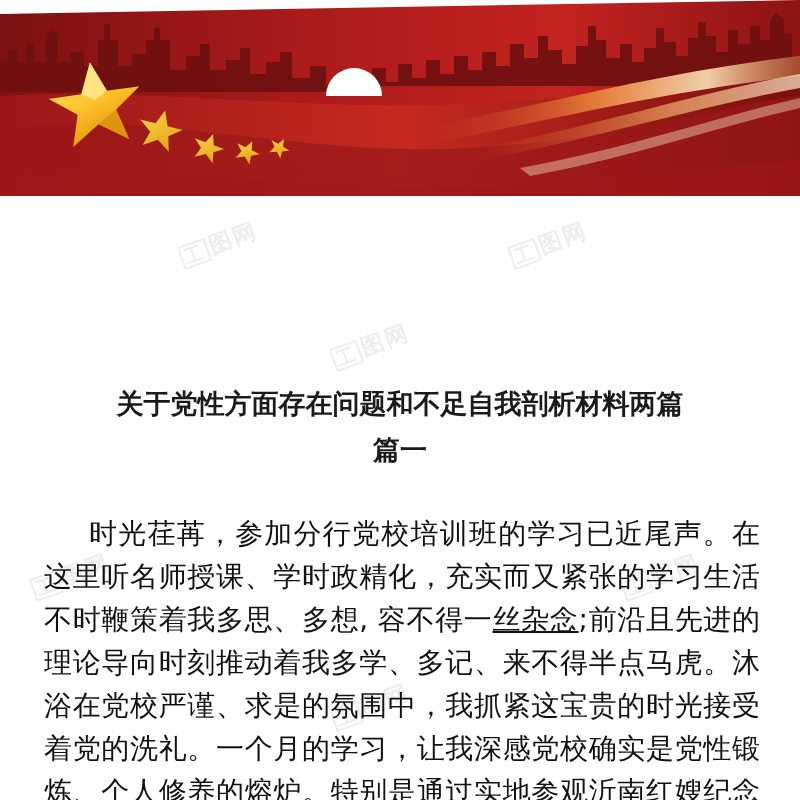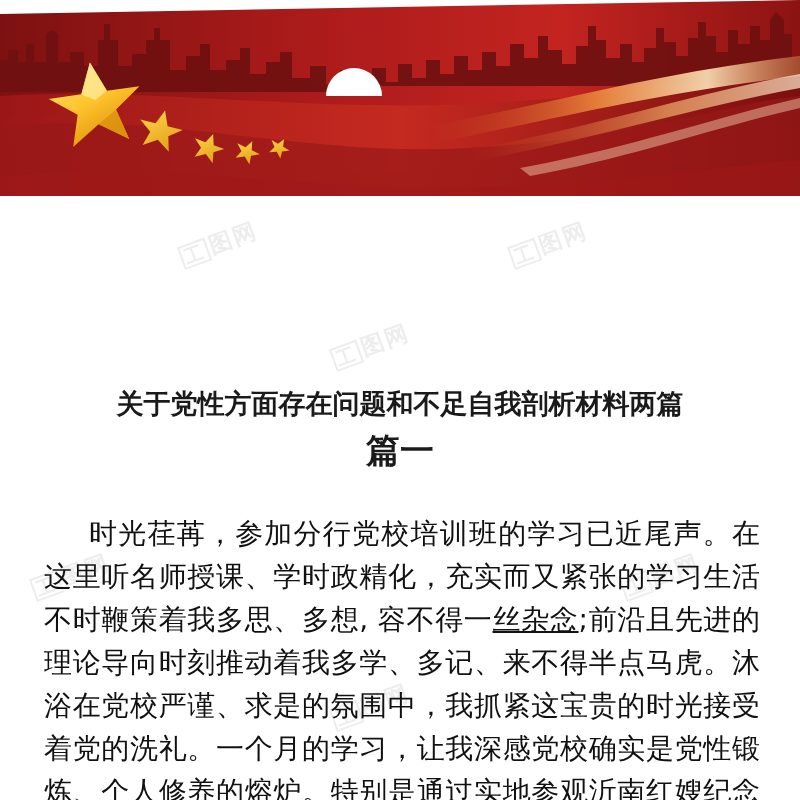--- a/index.html
+++ b/index.html
@@ -58,21 +58,21 @@
   #title-block {
     position: absolute;
     left: 0;
     top: 185px;
     width: 800px;
   }
   .subtitle {
     margin: 0;
     padding: 0;
     font-family: "DejaVu Sans", "Liberation Sans", sans-serif;
-    font-size: 34px;
+    font-size: 27px;
     line-height: 46px;
     font-weight: bold;
     color: #1a1a1a;
     text-align: center;
   }
   #body-text {
     position: absolute;
     left: 44px;
     top: 288px;
     width: 716px;

